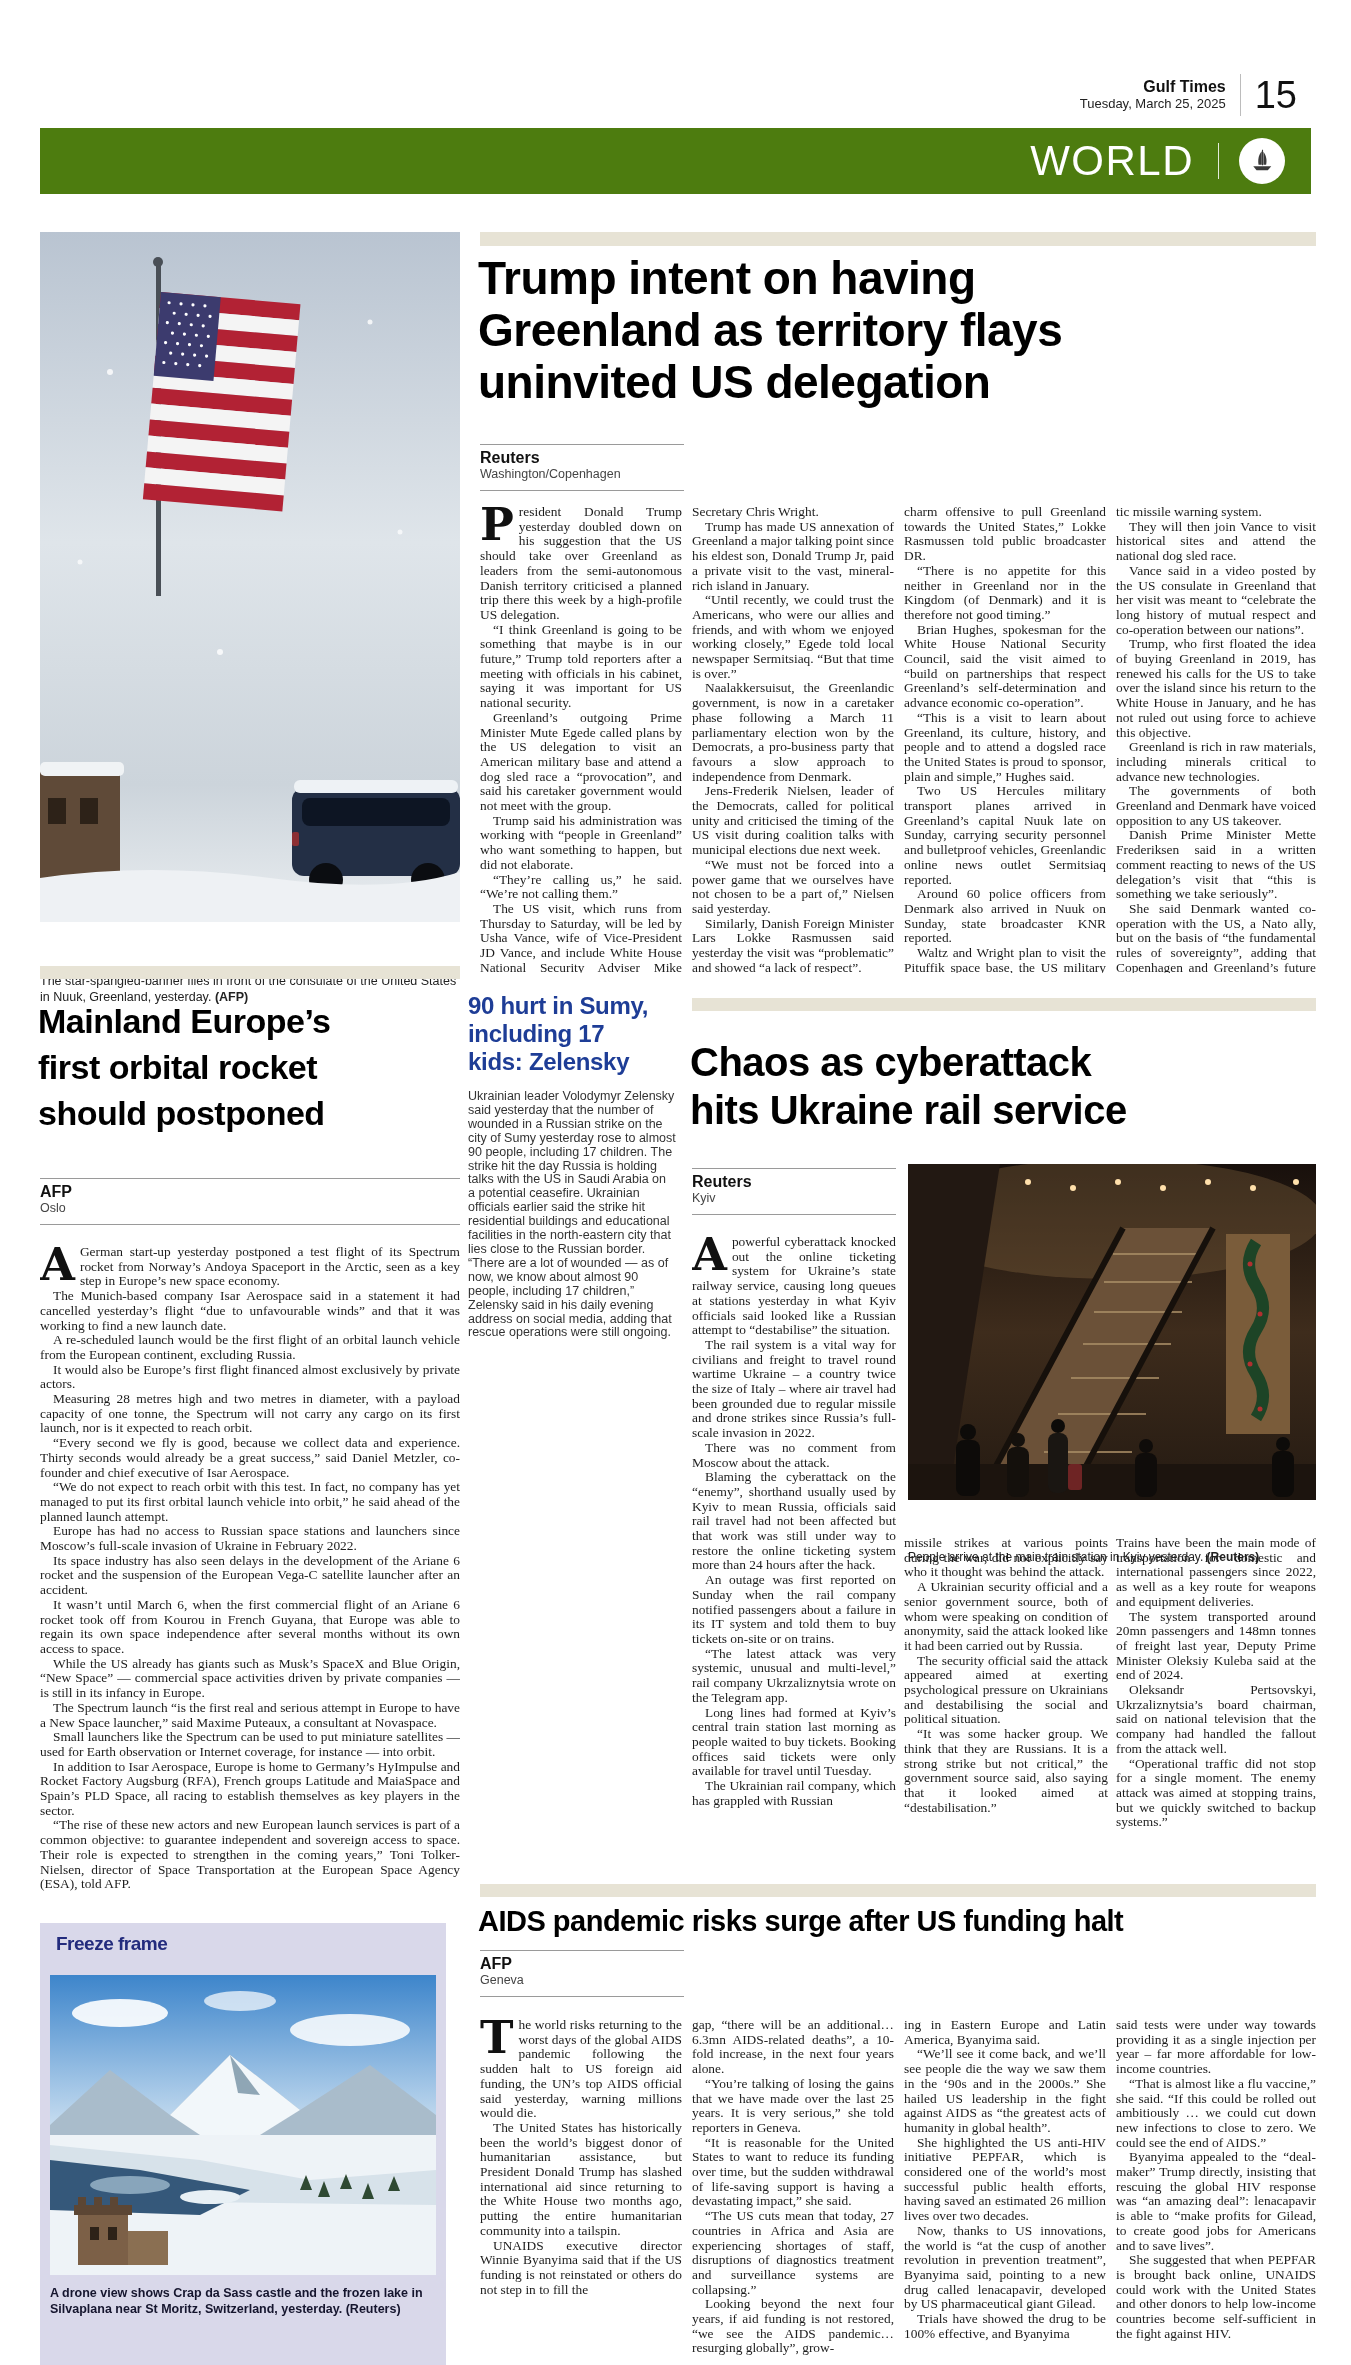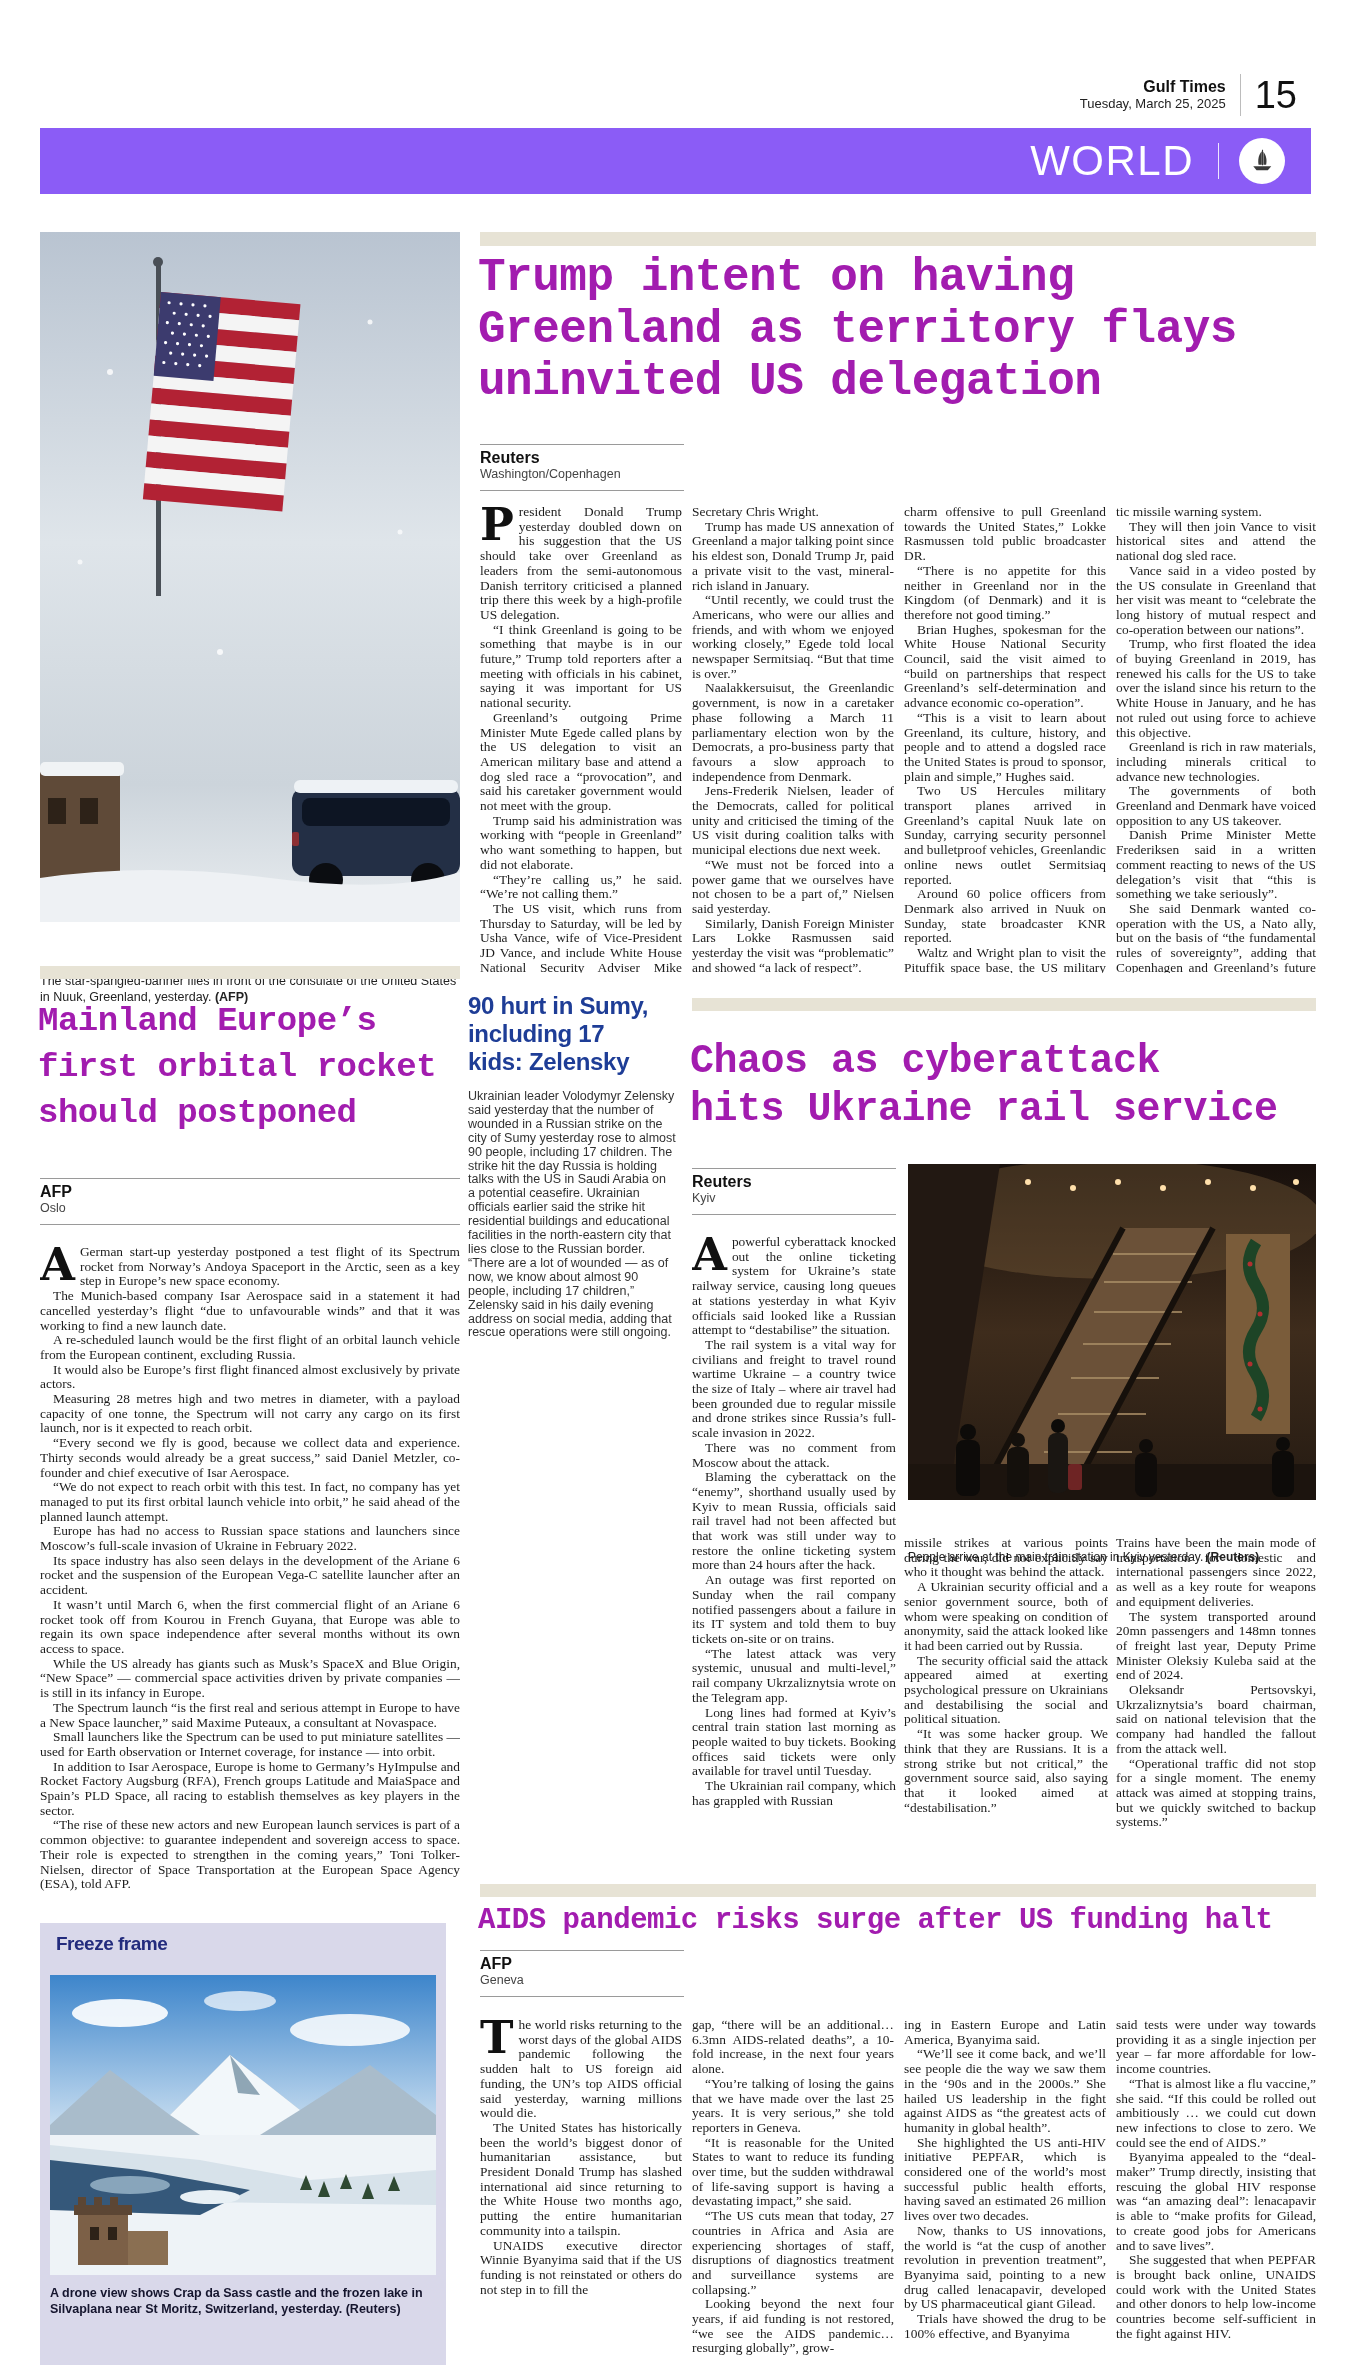--- a/index.html
+++ b/index.html
@@ -10,30 +10,30 @@
   
   .masthead{position:absolute;top:74px;right:54px;display:flex;align-items:center;gap:14px;
             font-family:"Liberation Sans",sans-serif;}
   .brand{text-align:right;}
   .brand .name{font-weight:bold;font-size:16px;color:#111;line-height:18px;}
   .brand .date{font-size:13px;color:#222;line-height:16px;}
   .mast-divider{width:1px;height:42px;background:#bcbcbc;}
   .pagenum{font-size:38px;line-height:40px;color:#111;}
 
   
-  .banner{position:absolute;left:40px;top:128px;width:1271px;height:66px;background:#8b5cf6;
+  .banner{position:absolute;left:40px;top:128px;width:1271px;height:66px;background:#4d7c0f;
           display:flex;align-items:center;justify-content:flex-end;padding-right:26px;box-sizing:border-box;}
   .world{color:#fff;font-family:"Liberation Sans",sans-serif;font-size:42px;letter-spacing:1.5px;}
   .banner-sep{width:1px;height:36px;background:rgba(255,255,255,.85);margin:0 20px 0 24px;}
   .banner-circle{width:46px;height:46px;border-radius:50%;background:#fff;
                  display:flex;align-items:center;justify-content:center;}
 
   .kicker{position:absolute;background:#e7e3d5;}
 
-  .hl{font-family:Liberation Mono, monospace;font-weight:bold;color:#a21caf;letter-spacing:-0.5px;}
+  .hl{font-family:Liberation Sans, sans-serif;font-weight:bold;color:#000000;letter-spacing:-0.5px;}
   .hl div{white-space:nowrap;}
 
   .byline{position:absolute;border-top:1px solid #9a9a9a;border-bottom:1px solid #9a9a9a;
           padding:5px 0 8px;font-family:"Liberation Sans",sans-serif;box-sizing:border-box;}
   .byline .agency{font-weight:bold;font-size:16px;color:#111;line-height:16px;}
   .byline .loc{font-size:12.5px;color:#444;line-height:15px;margin-top:1px;}
 
   .bodycol{position:absolute;font-size:13.4px;line-height:14.7px;text-align:justify;overflow:hidden;}
   .bodycol p{margin:0;}
   .bodycol p + p{text-indent:13px;}

